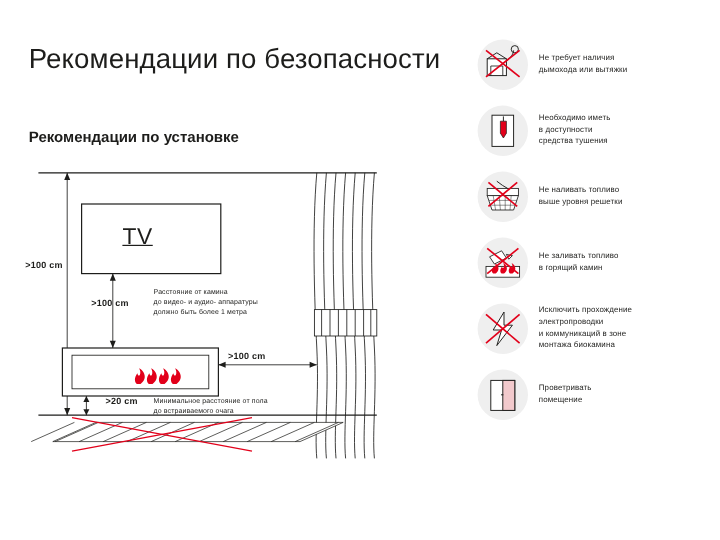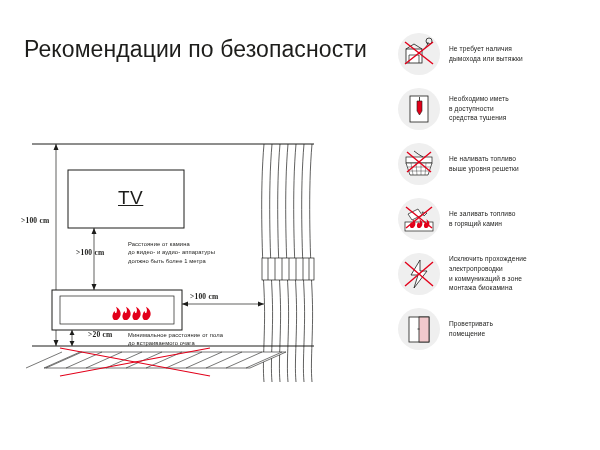--- a/index.html
+++ b/index.html
@@ -23,21 +23,21 @@
     position:absolute;left:24px;top:107px;
     font-size:12.5px;font-weight:bold;color:#1d1d1b;white-space:nowrap;
   }
 
   
   .diagram{position:absolute;left:24px;top:130px;width:330px;height:290px;}
   .svgwrap{position:absolute;left:0;top:0;}
 
   .dimlabel{
     position:absolute;font-size:7.5px;font-weight:bold;color:#1d1d1b;
-    white-space:nowrap;letter-spacing:.2px;font-family:Liberation Serif, serif;
+    white-space:nowrap;letter-spacing:.2px;
   }
   .notetext{
     position:absolute;font-size:5.8px;color:#1d1d1b;line-height:1.45;
     white-space:pre-line;letter-spacing:.1px;
   }
   .tvlabel{
     position:absolute;font-size:19px;color:#1d1d1b;letter-spacing:.5px;
   }
 
   
@@ -55,20 +55,21 @@
     margin-left:9px;font-size:6.6px;line-height:1.5;color:#1d1d1b;
     white-space:pre-line;letter-spacing:.1px;
   }
 </style>
 </head>
 <body>
 
 <div class="page">
 
   <div class="title">Рекомендации по безопасности</div>
+  <div class="subtitle">Рекомендации по установке</div>
 
   <div class="diagram">
 
     <svg class="svgwrap" width="330" height="290" viewBox="0 0 330 290">
 
       <line x1="8" y1="14" x2="290" y2="14" stroke="#1d1d1b" stroke-width="1"></line>
 
       <line x1="8" y1="216" x2="290" y2="216" stroke="#1d1d1b" stroke-width="1"></line>
 
       <line x1="32" y1="14" x2="32" y2="216" stroke="#1d1d1b" stroke-width=".7"></line>
@@ -115,21 +116,21 @@
       <g stroke="#1d1d1b" stroke-width=".6">
         <path d="M20 238 L56 222 L262 222 L226 238 Z" fill="#ffffff"></path>
         <path d="M38 222 L2 238 M58 222 L22 238 M78 222 L42 238 M98 222 L62 238 M118 222 L82 238 M138 222 L102 238 M158 222 L122 238 M178 222 L142 238 M198 222 L162 238 M218 222 L182 238 M238 222 L202 238 M258 222 L222 238"></path>
       </g>
       <g stroke="#e2001a" stroke-width="1.1">
         <line x1="36" y1="218" x2="186" y2="246"></line>
         <line x1="186" y1="218" x2="36" y2="246"></line>
       </g>
     </svg>
 
-    <div class="tvlabel" style="left:94px;top:57px;text-decoration:underline;">TV</div>
+    <div class="tvlabel" style="left:78px;top:57px;text-decoration:underline;">TV</div>
 
     <div class="dimlabel" style="left:-3px;top:86px;">&gt;100 cm</div>
     <div class="dimlabel" style="left:52px;top:118px;">&gt;100 cm</div>
     <div class="dimlabel" style="left:166px;top:162px;">&gt;100 cm</div>
     <div class="dimlabel" style="left:64px;top:200px;">&gt;20 cm</div>
 
     <div class="notetext" style="left:104px;top:110px;width:135px;">Расстояние от камина
 до видео- и аудио- аппаратуры
 должно быть более 1 метра</div>
     <div class="notetext" style="left:104px;top:201px;width:145px;">Минимальное расстояние от пола

